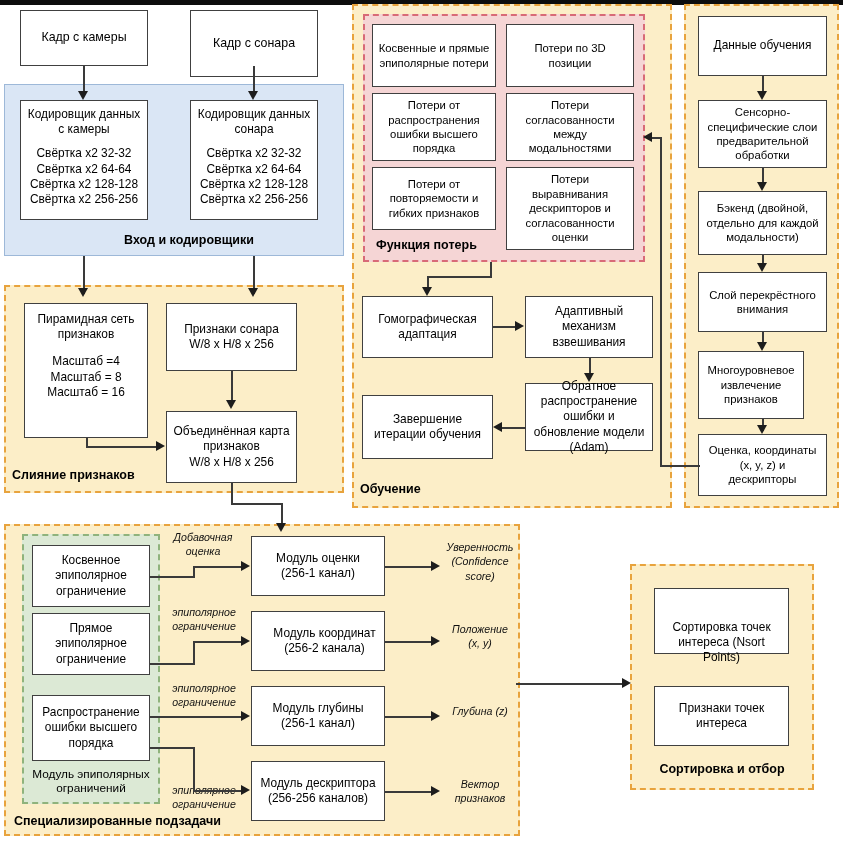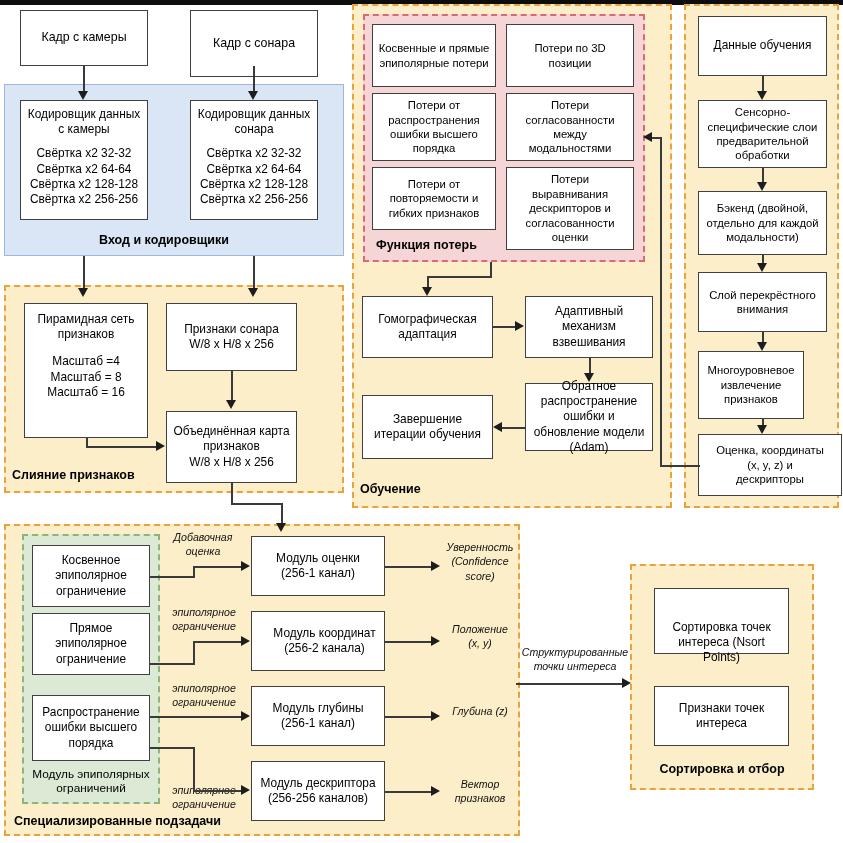--- a/index.html
+++ b/index.html
@@ -44,21 +44,21 @@
   .topbar{position:absolute;left:0;top:0;width:843px;height:5px;background:#0d0d0d;}
 </style>
 </head>
 <body>
 
 <div id="canvas">
 
   <div class="topbar"></div>
 
   <div class="region region-blue" style="left:4px;top:84px;width:340px;height:172px;"></div>
-  <div class="region-label center" style="left:4px;top:233px;width:320px;">Вход и кодировщики</div>
+  <div class="region-label center" style="left:4px;top:233px;width:320px;padding-left:25px;">Вход и кодировщики</div>
 
   <div class="region region-yellow" style="left:4px;top:285px;width:340px;height:208px;"></div>
   <div class="region-label" style="left:12px;top:468px;">Слияние признаков</div>
 
   <div class="region region-yellow" style="left:352px;top:4px;width:320px;height:504px;"></div>
   <div class="region-label" style="left:360px;top:482px;">Обучение</div>
 
   <div class="region region-pink" style="left:363px;top:14px;width:282px;height:248px;"></div>
   <div class="region-label" style="left:376px;top:238px;">Функция потерь</div>
 
@@ -185,21 +185,21 @@
   </div>
   <div class="box tiny" style="left:698px;top:272px;width:129px;height:60px;">
     <span class="inner" style="white-space:pre-line;">Слой перекрёстного
 внимания</span>
   </div>
   <div class="box tiny" style="left:698px;top:351px;width:106px;height:68px;">
     <span class="inner" style="white-space:pre-line;">Многоуровневое
 извлечение
 признаков</span>
   </div>
-  <div class="box tiny" style="left:698px;top:434px;width:144px;height:62px;">
+  <div class="box tiny" style="left:698px;top:434px;width:129px;height:62px;">
     <span class="inner" style="white-space:pre-line;">Оценка, координаты
 (x, y, z) и
 дескрипторы</span>
   </div>
 
   <div class="box small" style="left:32px;top:545px;width:118px;height:62px;">
     <span class="inner" style="white-space:pre-line;">Косвенное
 эпиполярное
 ограничение</span>
   </div>
@@ -251,22 +251,20 @@
 ограничение</div>
 
   <div class="edge-label" style="left:440px;top:540px;width:80px;">Уверенность
 (Confidence
 score)</div>
   <div class="edge-label" style="left:440px;top:622px;width:80px;">Положение
 (x, y)</div>
   <div class="edge-label" style="left:440px;top:704px;width:80px;">Глубина (z)</div>
   <div class="edge-label" style="left:440px;top:777px;width:80px;">Вектор
 признаков</div>
-  <div class="edge-label" style="left:516px;top:645px;width:118px;">Структурированные
-точки интереса</div>
 
   <div class="ln v" style="left:83px;top:66px;height:28px;"></div>
   <div class="arrow down" style="left:78px;top:91px;"></div>
 
   <div class="ln v" style="left:253px;top:66px;height:28px;"></div>
   <div class="arrow down" style="left:248px;top:91px;"></div>
 
   <div class="ln v" style="left:83px;top:256px;height:38px;"></div>
   <div class="arrow down" style="left:78px;top:288px;"></div>
 

